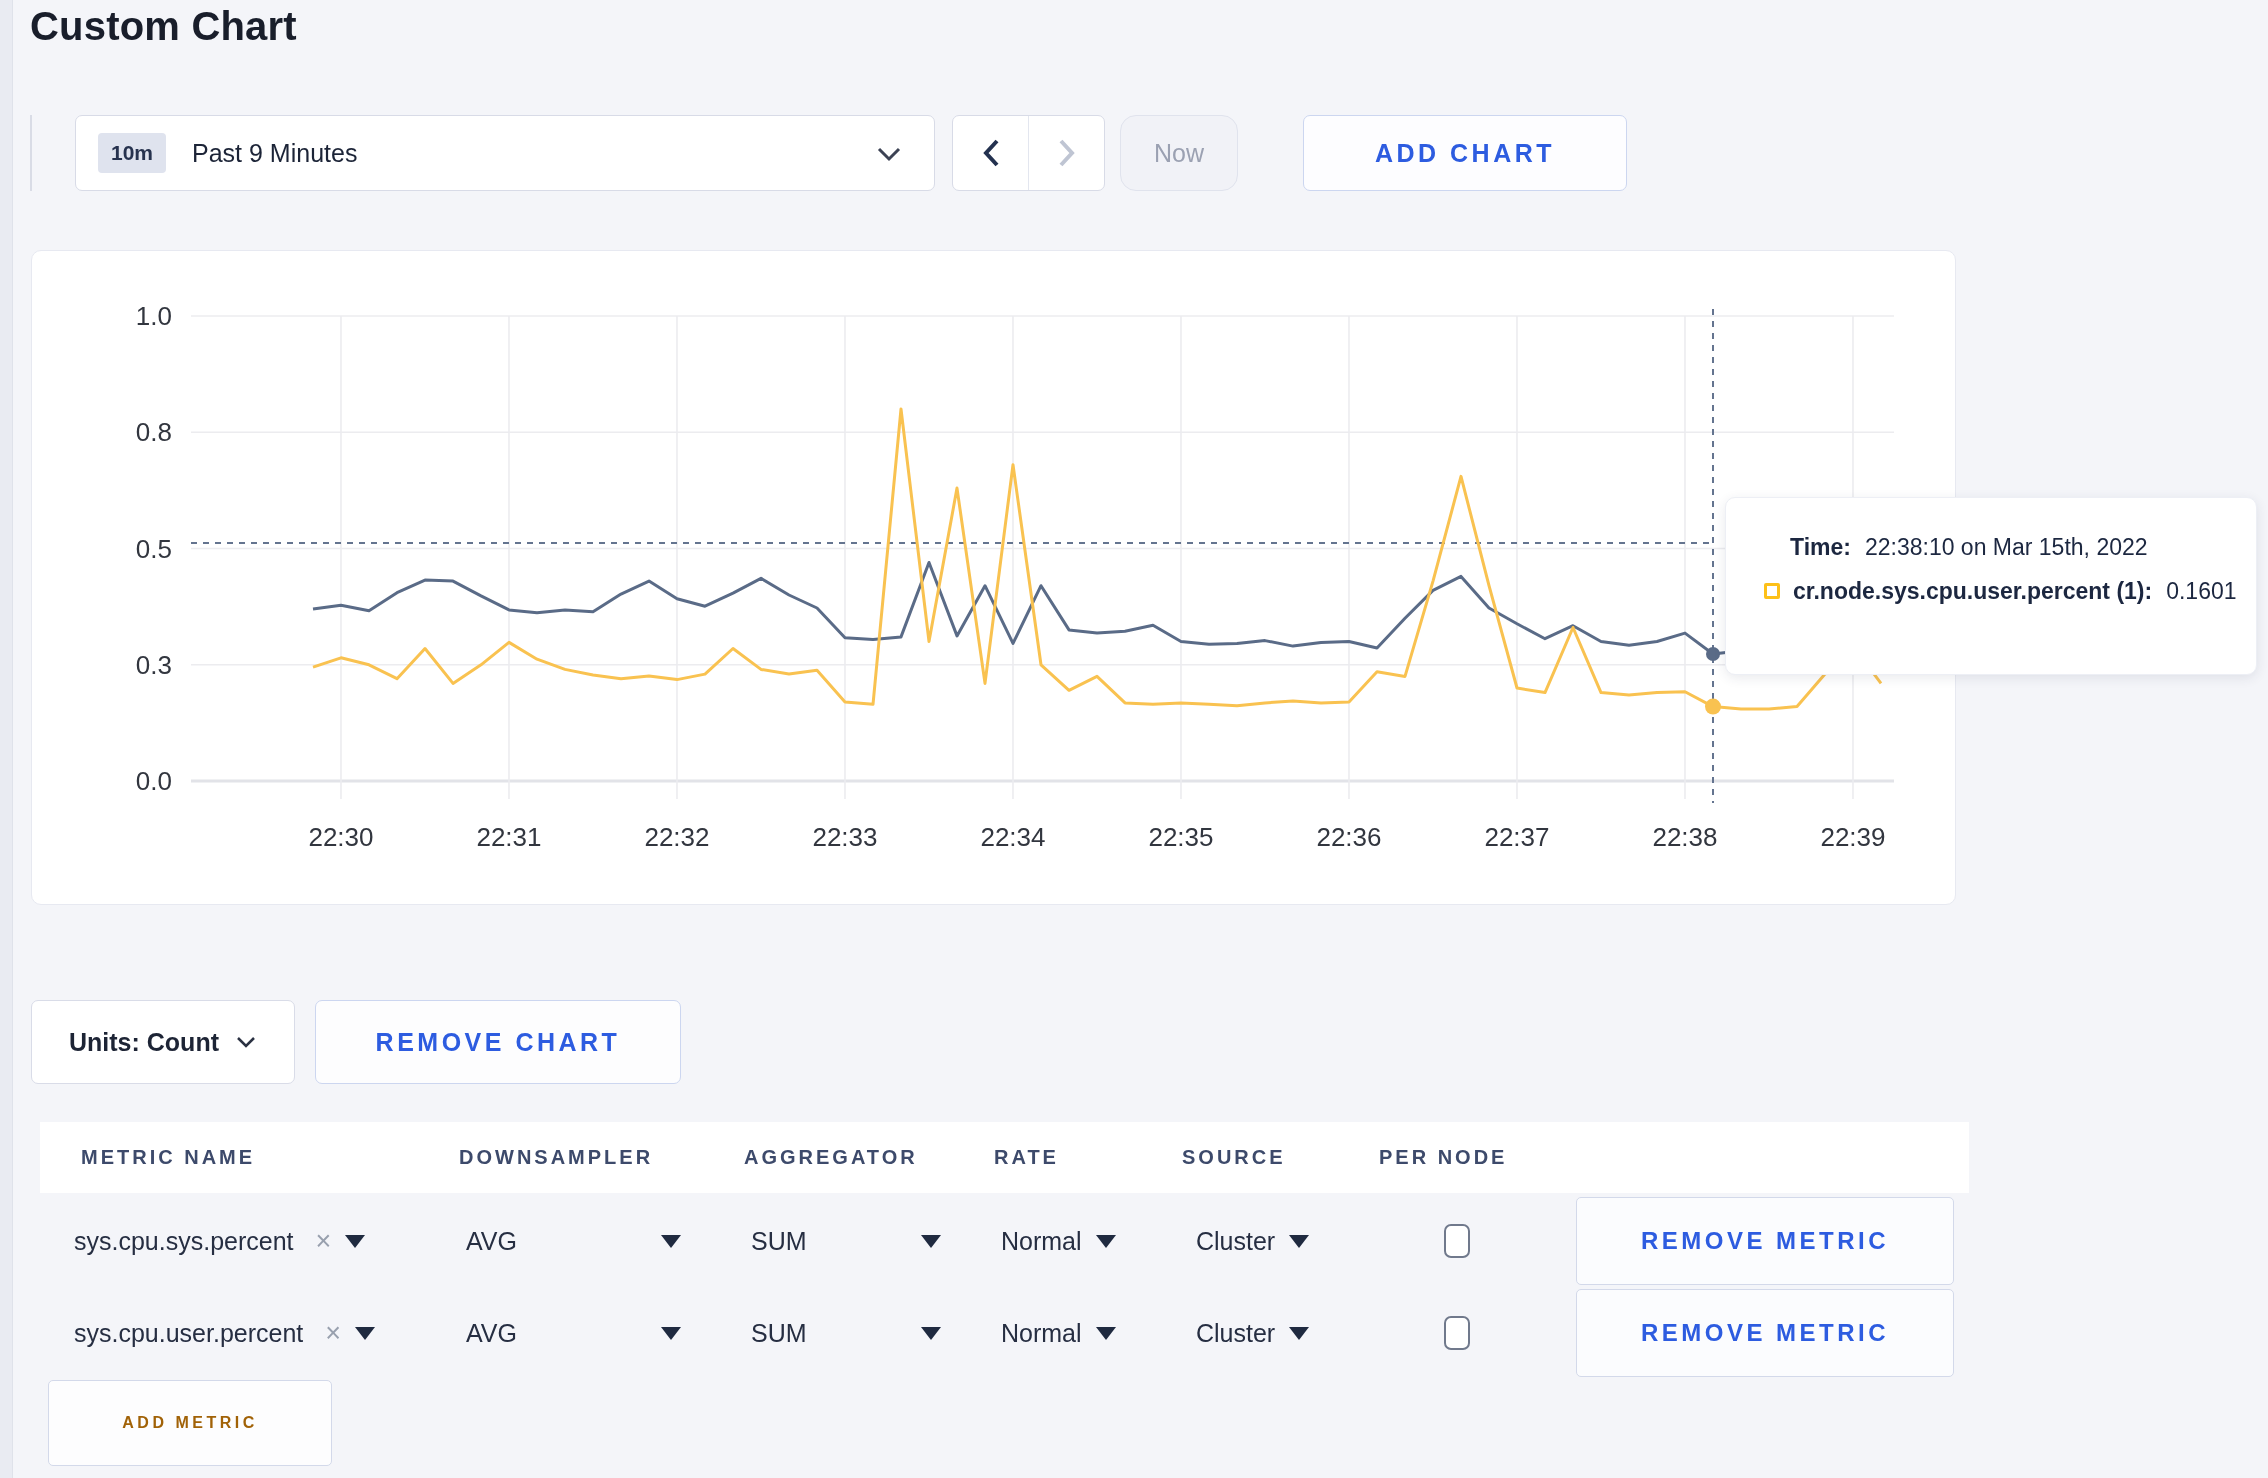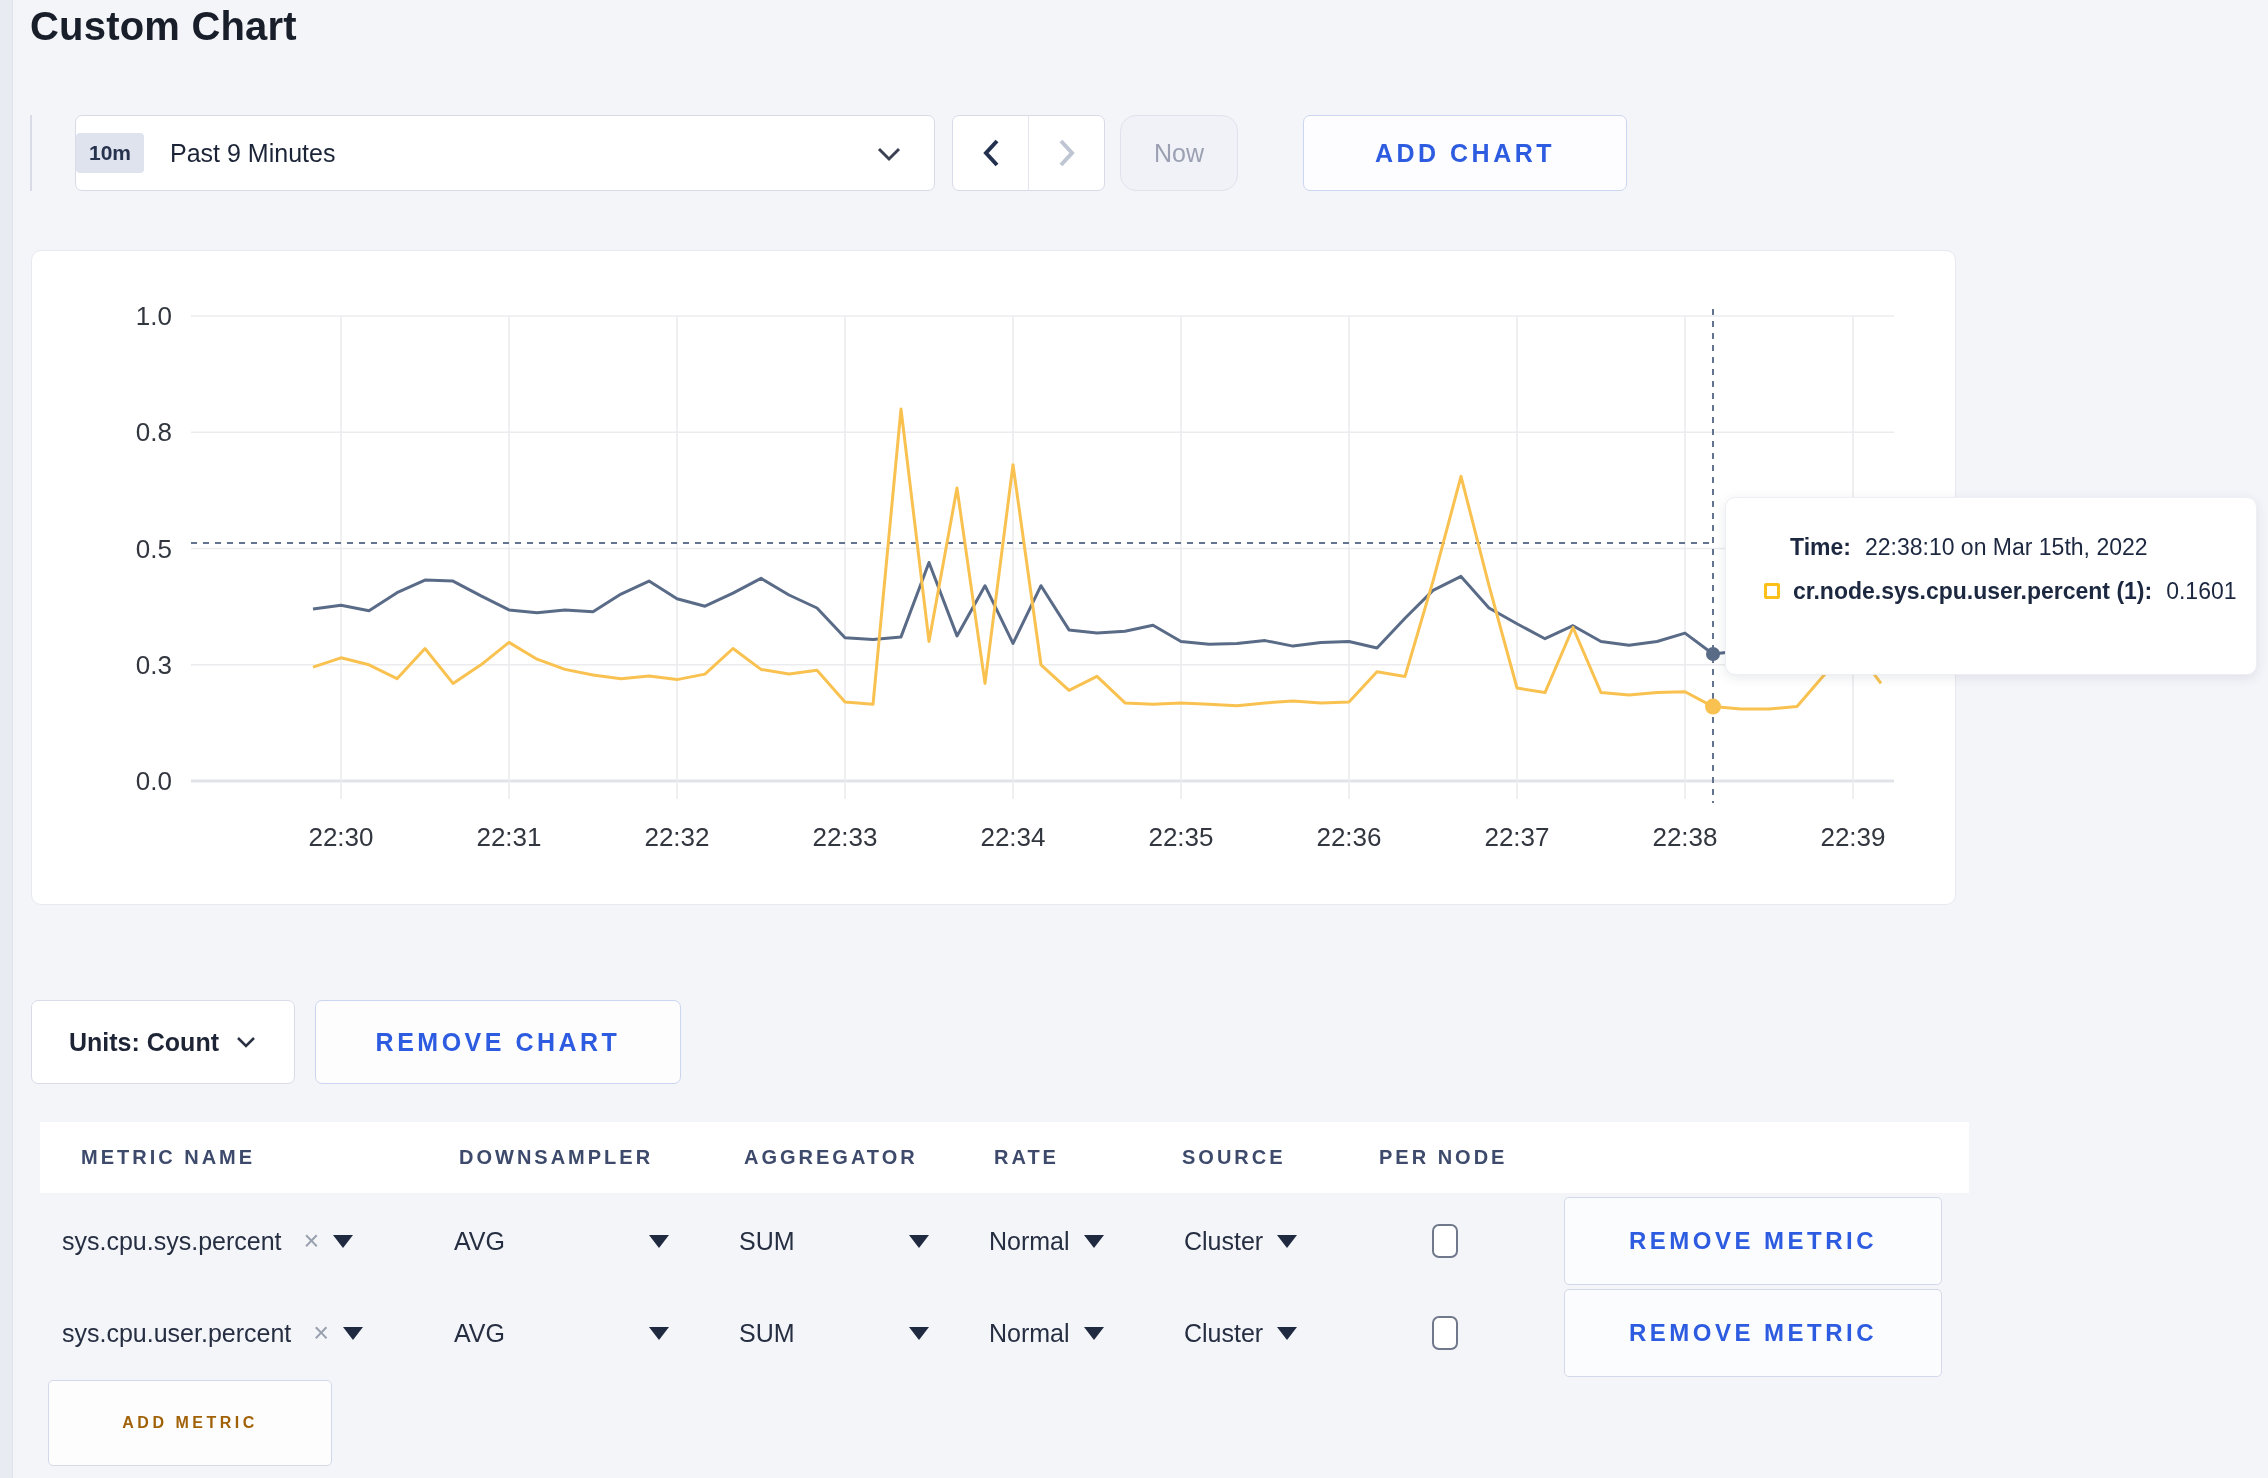--- a/index.html
+++ b/index.html
@@ -10,21 +10,21 @@
     background:#f4f5f9;
     color:#252c3f;
     overflow:hidden;
   }
   .left-strip { position:absolute; left:0; top:0; width:13px; height:1478px; background:#e9ebf2; border-right:1px solid #dfe2ea; }
   .page-title { position:absolute; left:30px; top:4px; font-size:40px; font-weight:600; color:#191e2b; letter-spacing:0.2px; }
 
   
   .toolbar-divider { position:absolute; left:30px; top:115px; width:2px; height:76px; background:#d9dce6; }
   .time-select { position:absolute; left:75px; top:115px; width:860px; height:76px; background:#fff; border:1.5px solid #d8dbe7; border-radius:7px; display:flex; align-items:center; cursor:pointer; }
-  .time-badge { background:#dfe3ee; border-radius:4px; padding:8px 13px; font-size:21px; font-weight:700; color:#26324e; }
+  .time-badge { margin-left:22px; background:#dfe3ee; border-radius:4px; padding:8px 13px; font-size:21px; font-weight:700; color:#26324e; }
   .time-label { margin-left:26px; font-size:25px; color:#1c2437; }
   .time-chevron { position:absolute; right:32px; top:30px; }
   .nav-group { position:absolute; left:952px; top:115px; width:153px; height:76px; background:#fff; border:1.5px solid #d8dbe7; border-radius:7px; display:flex; }
   .nav-cell { flex:1; display:flex; align-items:center; justify-content:center; font-size:38px; line-height:1; cursor:pointer; }
   .nav-cell.prev { border-right:1.5px solid #e3e6ef; color:#23314f; font-weight:700; }
   .nav-cell.next { color:#bfc5d3; font-weight:700; }
   .now-btn { position:absolute; left:1120px; top:115px; width:118px; height:76px; background:#f1f2f7; border:1.5px solid #e0e3ed; border-radius:16px; display:flex; align-items:center; justify-content:center; font-size:25px; color:#9ba1b2; }
   .add-chart-btn { position:absolute; left:1303px; top:115px; width:324px; height:76px; background:#fdfdff; border:1.5px solid #ccd6f0; border-radius:7px; display:flex; align-items:center; justify-content:center; font-size:25px; font-weight:700; letter-spacing:3.5px; color:#2d5ce0; cursor:pointer; }
 
   
@@ -40,21 +40,21 @@
   .tt-time-label { font-weight:700; margin-left:26px; }
 
   
   .units-box { position:absolute; left:31px; top:1000px; width:264px; height:84px; background:#fff; border:1.5px solid #d9dce8; border-radius:7px; display:flex; align-items:center; justify-content:center; gap:16px; cursor:pointer; }
   .units-label { font-size:25px; font-weight:700; color:#1d2435; }
   .remove-chart-btn { position:absolute; left:315px; top:1000px; width:366px; height:84px; background:#fdfdfe; border:1.5px solid #ccd6f0; border-radius:7px; display:flex; align-items:center; justify-content:center; font-size:25px; font-weight:700; letter-spacing:3.5px; color:#2d5ce0; cursor:pointer; }
 
   
   .table-header { position:absolute; left:40px; top:1122px; width:1929px; height:71px; background:#fff; }
   .th { position:absolute; top:24px; font-size:20px; font-weight:700; letter-spacing:3px; color:#3d4a6b; white-space:nowrap; }
-  .metric-row { position:absolute; left:4px; width:2016px; height:90px; }
+  .metric-row { position:absolute; left:16px; width:2016px; height:90px; }
   .cell { position:absolute; top:0; height:90px; display:flex; align-items:center; gap:14px; font-size:25px; color:#262e42; white-space:nowrap; cursor:pointer; }
   .x-icon { color:#98a0ae; font-size:27px; margin-left:8px; }
   .caret { width:0; height:0; border-left:10px solid transparent; border-right:10px solid transparent; border-top:13px solid #1f2a40; display:inline-block; }
   .checkbox { position:absolute; left:1428px; top:28px; width:26px; height:34px; border:2.5px solid #70798c; border-radius:7px; background:#fff; cursor:pointer; }
   .remove-metric-btn { position:absolute; left:1560px; top:1px; width:378px; height:88px; background:#fbfcfe; border:1.5px solid #d3d9ea; border-radius:5px; display:flex; align-items:center; justify-content:center; font-size:24px; font-weight:700; letter-spacing:3.5px; color:#2d5ce0; cursor:pointer; }
   .add-metric-btn { position:absolute; left:48px; top:1380px; width:284px; height:86px; background:#fdfdfe; border:1.5px solid #d3d9ea; border-radius:5px; display:flex; align-items:center; justify-content:center; font-size:16px; font-weight:700; letter-spacing:3.5px; color:#a16207; cursor:pointer; }
 
   .chev-svg { display:block; }
 </style>
 </head>

